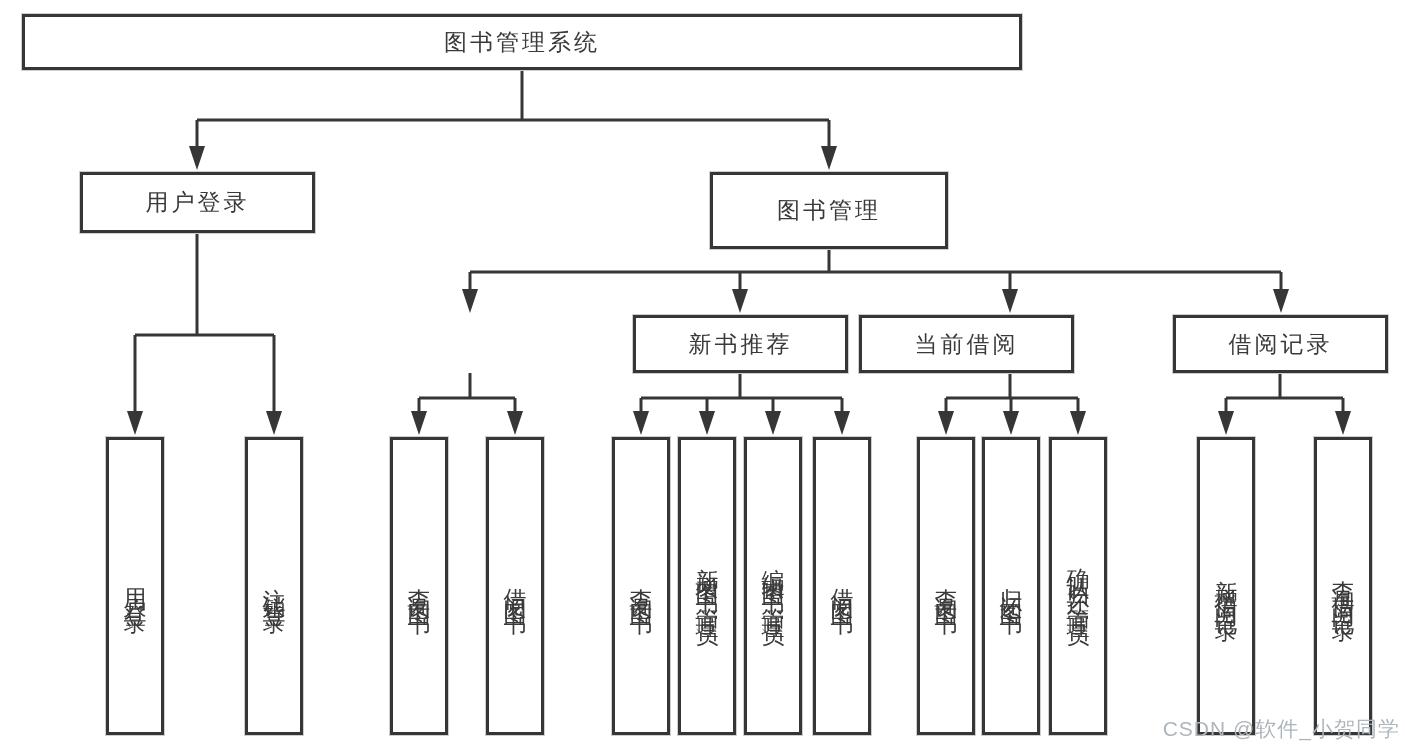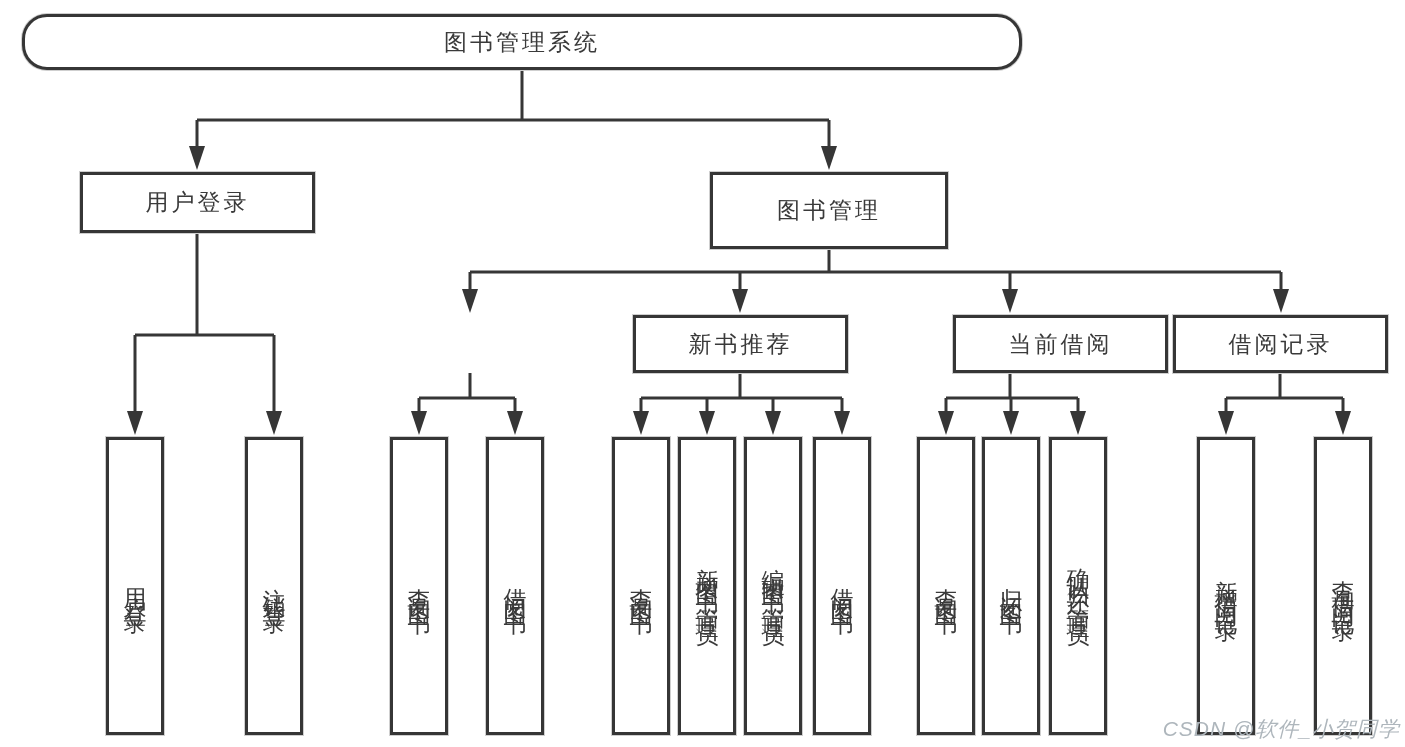--- a/index.html
+++ b/index.html
@@ -38,27 +38,27 @@
   .node.leaf { top: 437px; width: 58px; height: 298px; }
   .node.leaf .lbl {
     writing-mode: vertical-rl;
     text-orientation: mixed;
     font-size: 23px;
     letter-spacing: 8px;
     line-height: 1;
     color: #3a3a3a;
   }
   
-  .n-root  { left: 22px;  top: 14px;  width: 1000px; height: 56px; border-radius: 25px; }
+  .n-root  { left: 22px;  top: 14px;  width: 1000px; height: 56px; }
   .n-ul    { left: 80px;  top: 172px; width: 235px;  height: 61px; }
   .n-bm    { left: 710px; top: 172px; width: 238px;  height: 77px; }
   .n-l3    { top: 315px; width: 215px; height: 58px; }
   .n-nbr   { left: 363px; }
   .n-bb    { left: 633px; }
-  .n-cb    { left: 953px; }
+  .n-cb    { left: 859px; }
   .n-br    { left: 1173px; }
   
   .lf-1  { left: 106px; }
   .lf-2  { left: 245px; }
   .lf-3  { left: 390px; }
   .lf-4  { left: 486px; }
   .lf-5  { left: 612px; }
   .lf-6  { left: 678px; }
   .lf-7  { left: 744px; }
   .lf-8  { left: 813px; }
@@ -69,21 +69,20 @@
   .lf-13 { left: 1314px; }
   .watermark {
     position: absolute;
     right: 5px;
     bottom: 4px;
     font-size: 21px;
     letter-spacing: 1px;
     color: #aeb6bc;
     z-index: 3;
     white-space: nowrap;
-    font-style: italic;
   }
 </style>
 </head>
 <body>
 
 <div class="canvas">
 
   <svg class="connectors" viewBox="0 0 1405 747" xmlns="http://www.w3.org/2000/svg">
     <g stroke="#363636" stroke-width="3" fill="none">
 

